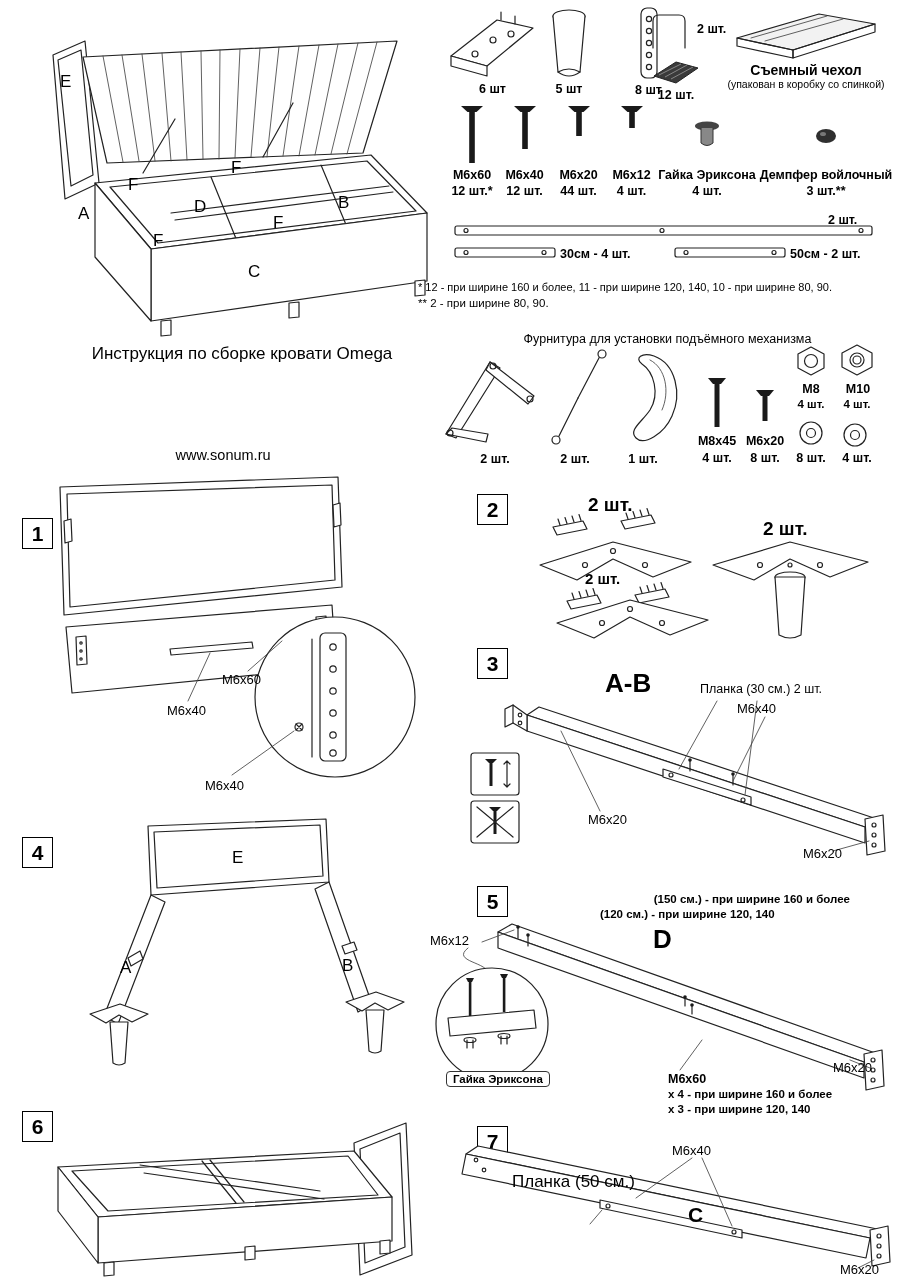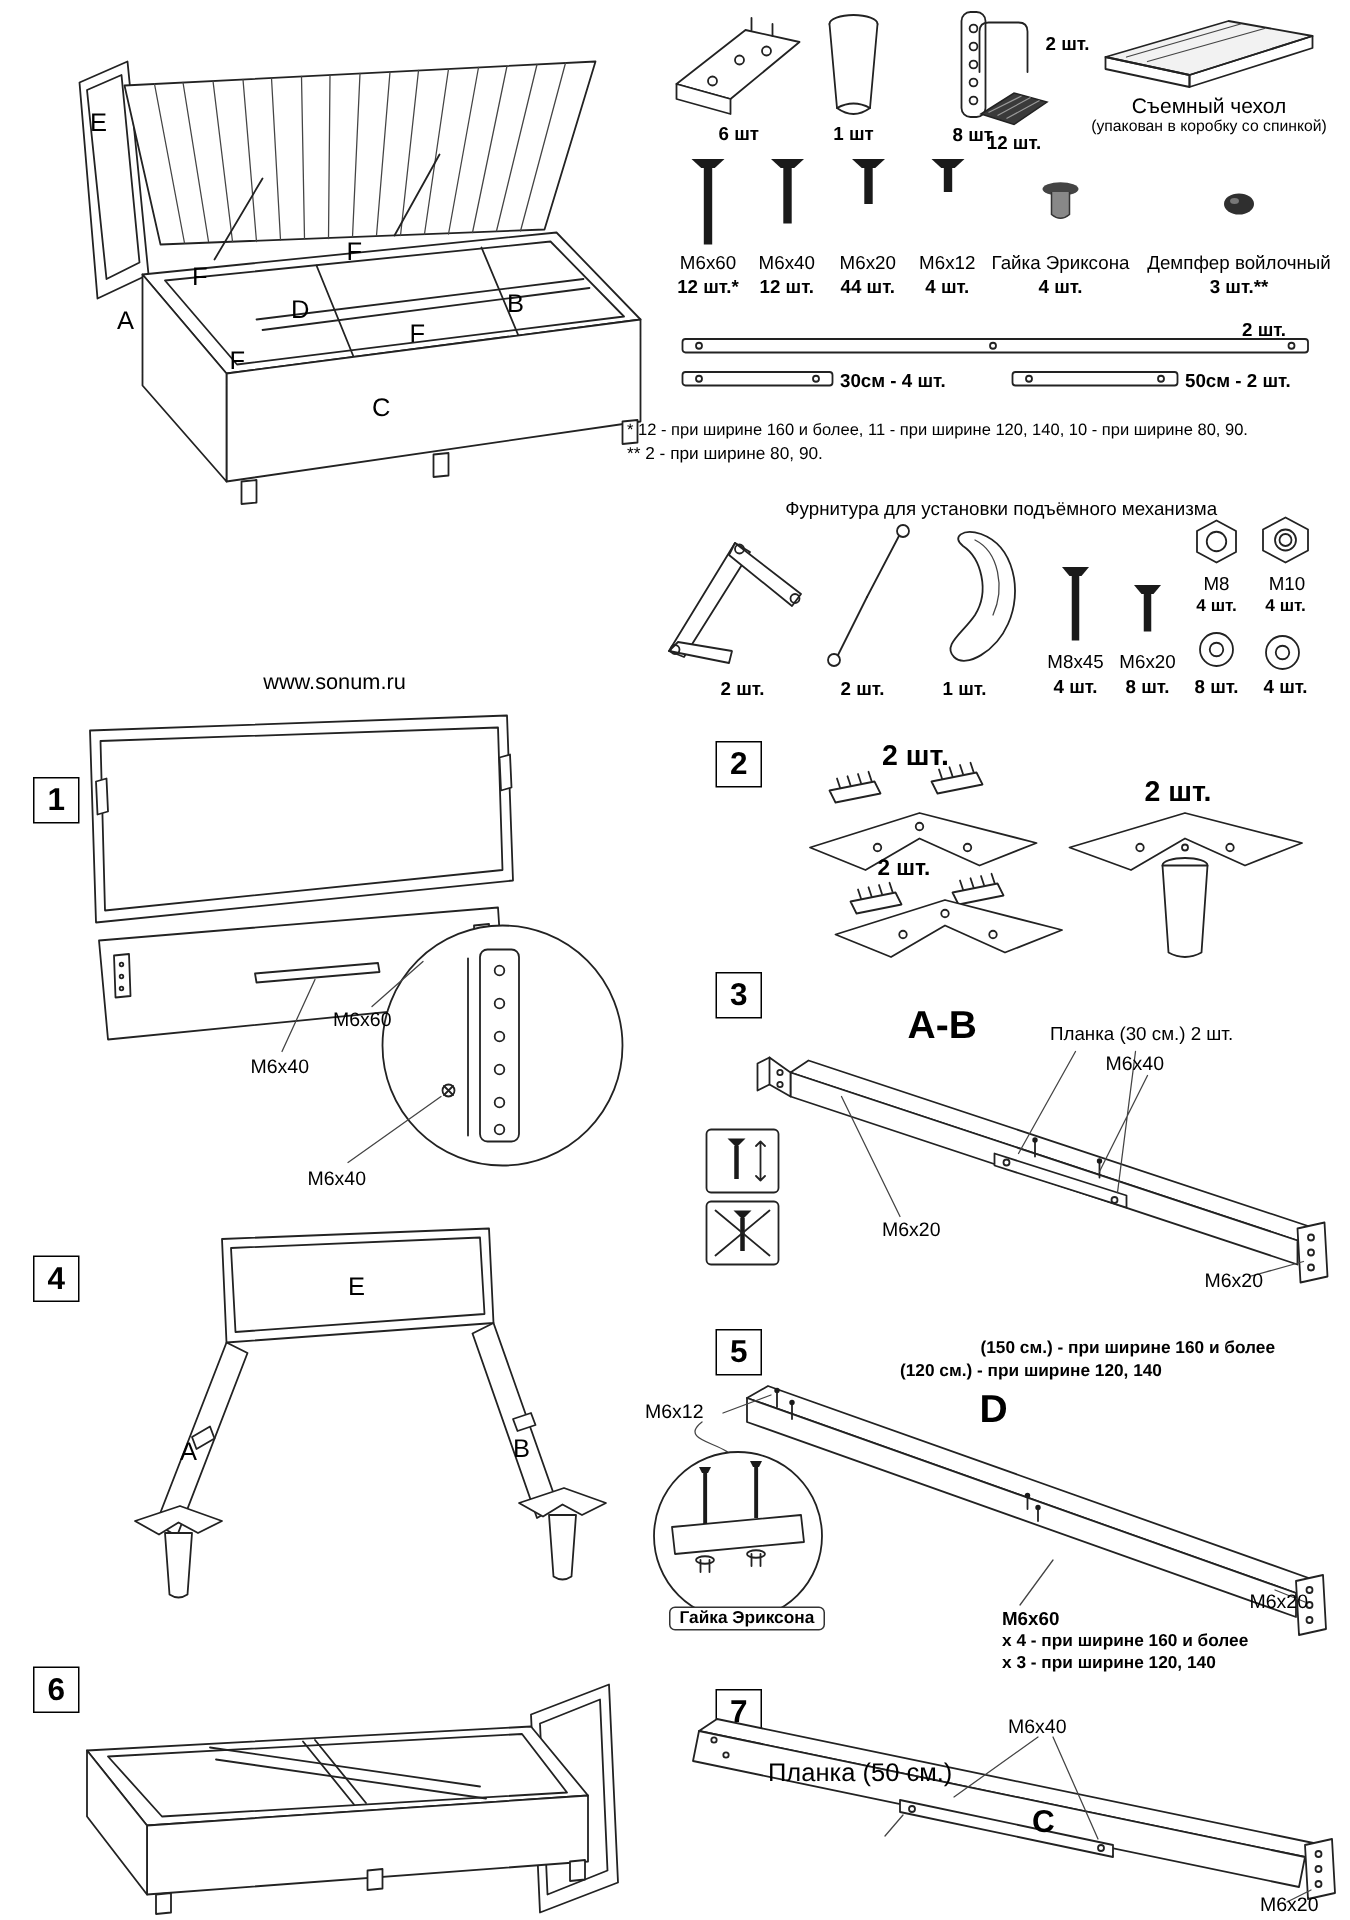--- a/index.html
+++ b/index.html
@@ -13,21 +13,21 @@
   .fw{fill:#fff}
   .fg{fill:#f2f2f2}
   .thin{stroke-width:0.85;stroke:#444}
   .blk{fill:#1a1a1a;stroke:none}
   .stepnum{position:absolute;width:31px;height:31px;border:1.7px solid #000;background:#fff;
            display:flex;align-items:center;justify-content:center;font-size:21px;font-weight:700}
   .pitem{position:absolute;display:flex;flex-direction:column;align-items:center}
   .ibox{display:flex;justify-content:center;width:100%}
   .ibox.topA{align-items:flex-start;height:64px}
   .ibox.midA{align-items:center;height:64px}
-  .plabel{font-size:12.5px;font-weight:400;text-align:center;white-space:nowrap}
+  .plabel{font-size:12.5px;font-weight:700;text-align:center;white-space:nowrap}
   .pqty{font-size:12.5px;font-weight:700;text-align:center;margin-top:2px;white-space:nowrap}
   .lbl{font-size:13px}
   .bedletter{font-size:17px;fill:#000;font-family:"Liberation Sans",sans-serif}
   .qbig{font-size:19px;font-weight:700}
   .qmid{font-size:15px;font-weight:700}
   .heading-xl{font-size:26px;font-weight:700}
   .note{font-size:11.5px;font-weight:700}
   .callout{border:1px solid #333;border-radius:4px;background:#fff;padding:1px 6px;font-size:11.5px;font-weight:700}
 </style>
 </head>
@@ -74,21 +74,21 @@
   </svg>
   <div class="pqty">6 шт</div>
 </div>
 
 <div class="pitem" style="left:543px;top:8px;width:52px">
   <svg width="48" height="72" viewBox="0 0 48 72">
     <ellipse class="ln fw" cx="24" cy="8" rx="16" ry="6"></ellipse>
     <path class="ln fw" d="M8 8 L13 64 Q24 72 35 64 L40 8"></path>
     <path class="ln" d="M13 64 Q24 58 35 64"></path>
   </svg>
-  <div class="pqty">1 шт</div>
+  <div class="pqty">5 шт</div>
 </div>
 
 <div class="pitem" style="left:626px;top:5px;width:45px">
   <svg width="40" height="76" viewBox="0 0 40 76">
     <rect class="ln fw" x="12" y="3" width="16" height="70" rx="6"></rect>
     <circle class="ln" cx="20" cy="14" r="2.6"></circle>
       <circle class="ln" cx="20" cy="26" r="2.6"></circle>
     <circle class="ln" cx="20" cy="38" r="2.6"></circle>
       <circle class="ln" cx="20" cy="50" r="2.6"></circle>
     <circle class="ln" cx="20" cy="62" r="2.6"></circle>
@@ -196,20 +196,21 @@
     <circle class="ln" cx="322" cy="38.5" r="2"></circle>
 </svg>
 <div class="t pqty" style="left:828px;top:211px">2 шт.</div>
 <div class="t pqty" style="left:560px;top:245px">30см - 4 шт.</div>
 <div class="t pqty" style="left:790px;top:245px">50см - 2 шт.</div>
 
 <div class="t" style="left:418px;top:281px;font-size:11px">* 12 - при ширине 160 и более, 11 - при ширине 120, 140, 10 - при ширине 80, 90.</div>
 <div class="t" style="left:418px;top:297px;font-size:11.5px">** 2 - при ширине 80, 90.</div>
 
 <div class="abs" style="left:38px;top:342px;width:408px;text-align:center;font-size:17px;line-height:1.4">
+  <div>Инструкция по сборке кровати Omega</div>
 </div>
 <div class="t" style="left:148px;top:447px;width:150px;text-align:center;font-size:14.5px">www.sonum.ru</div>
 
 <div class="t" style="left:440px;top:332px;width:455px;text-align:center;font-size:12.5px">Фурнитура для установки подъёмного механизма</div>
 
 <svg class="abs" style="left:438px;top:346px" width="108" height="100" viewBox="0 0 108 100">
   <path class="ln fw" d="M8 88 L52 16 L62 22 L18 92 Z"></path>
   <path class="ln fw" d="M52 16 L96 50 L90 58 L48 24 Z"></path>
   <path class="ln fw" d="M8 88 L48 96 L50 88 L14 82 Z"></path>
   <circle class="ln" cx="55" cy="20" r="3"></circle>

